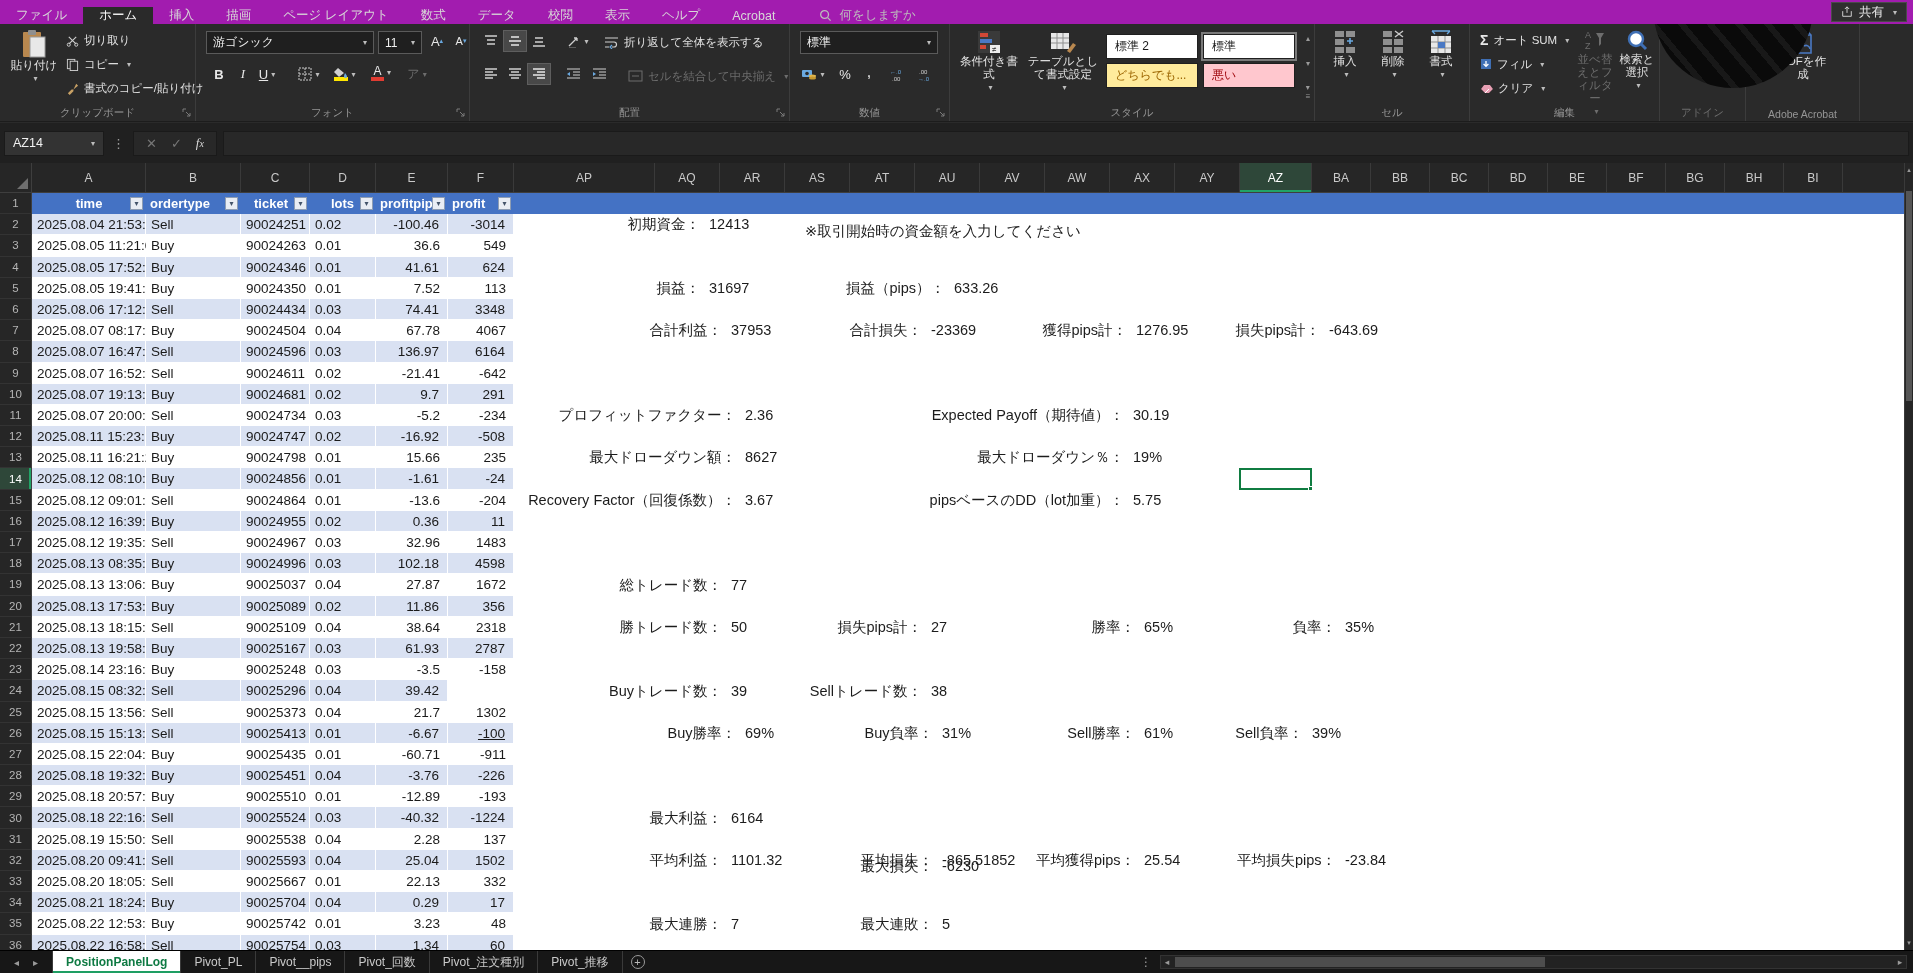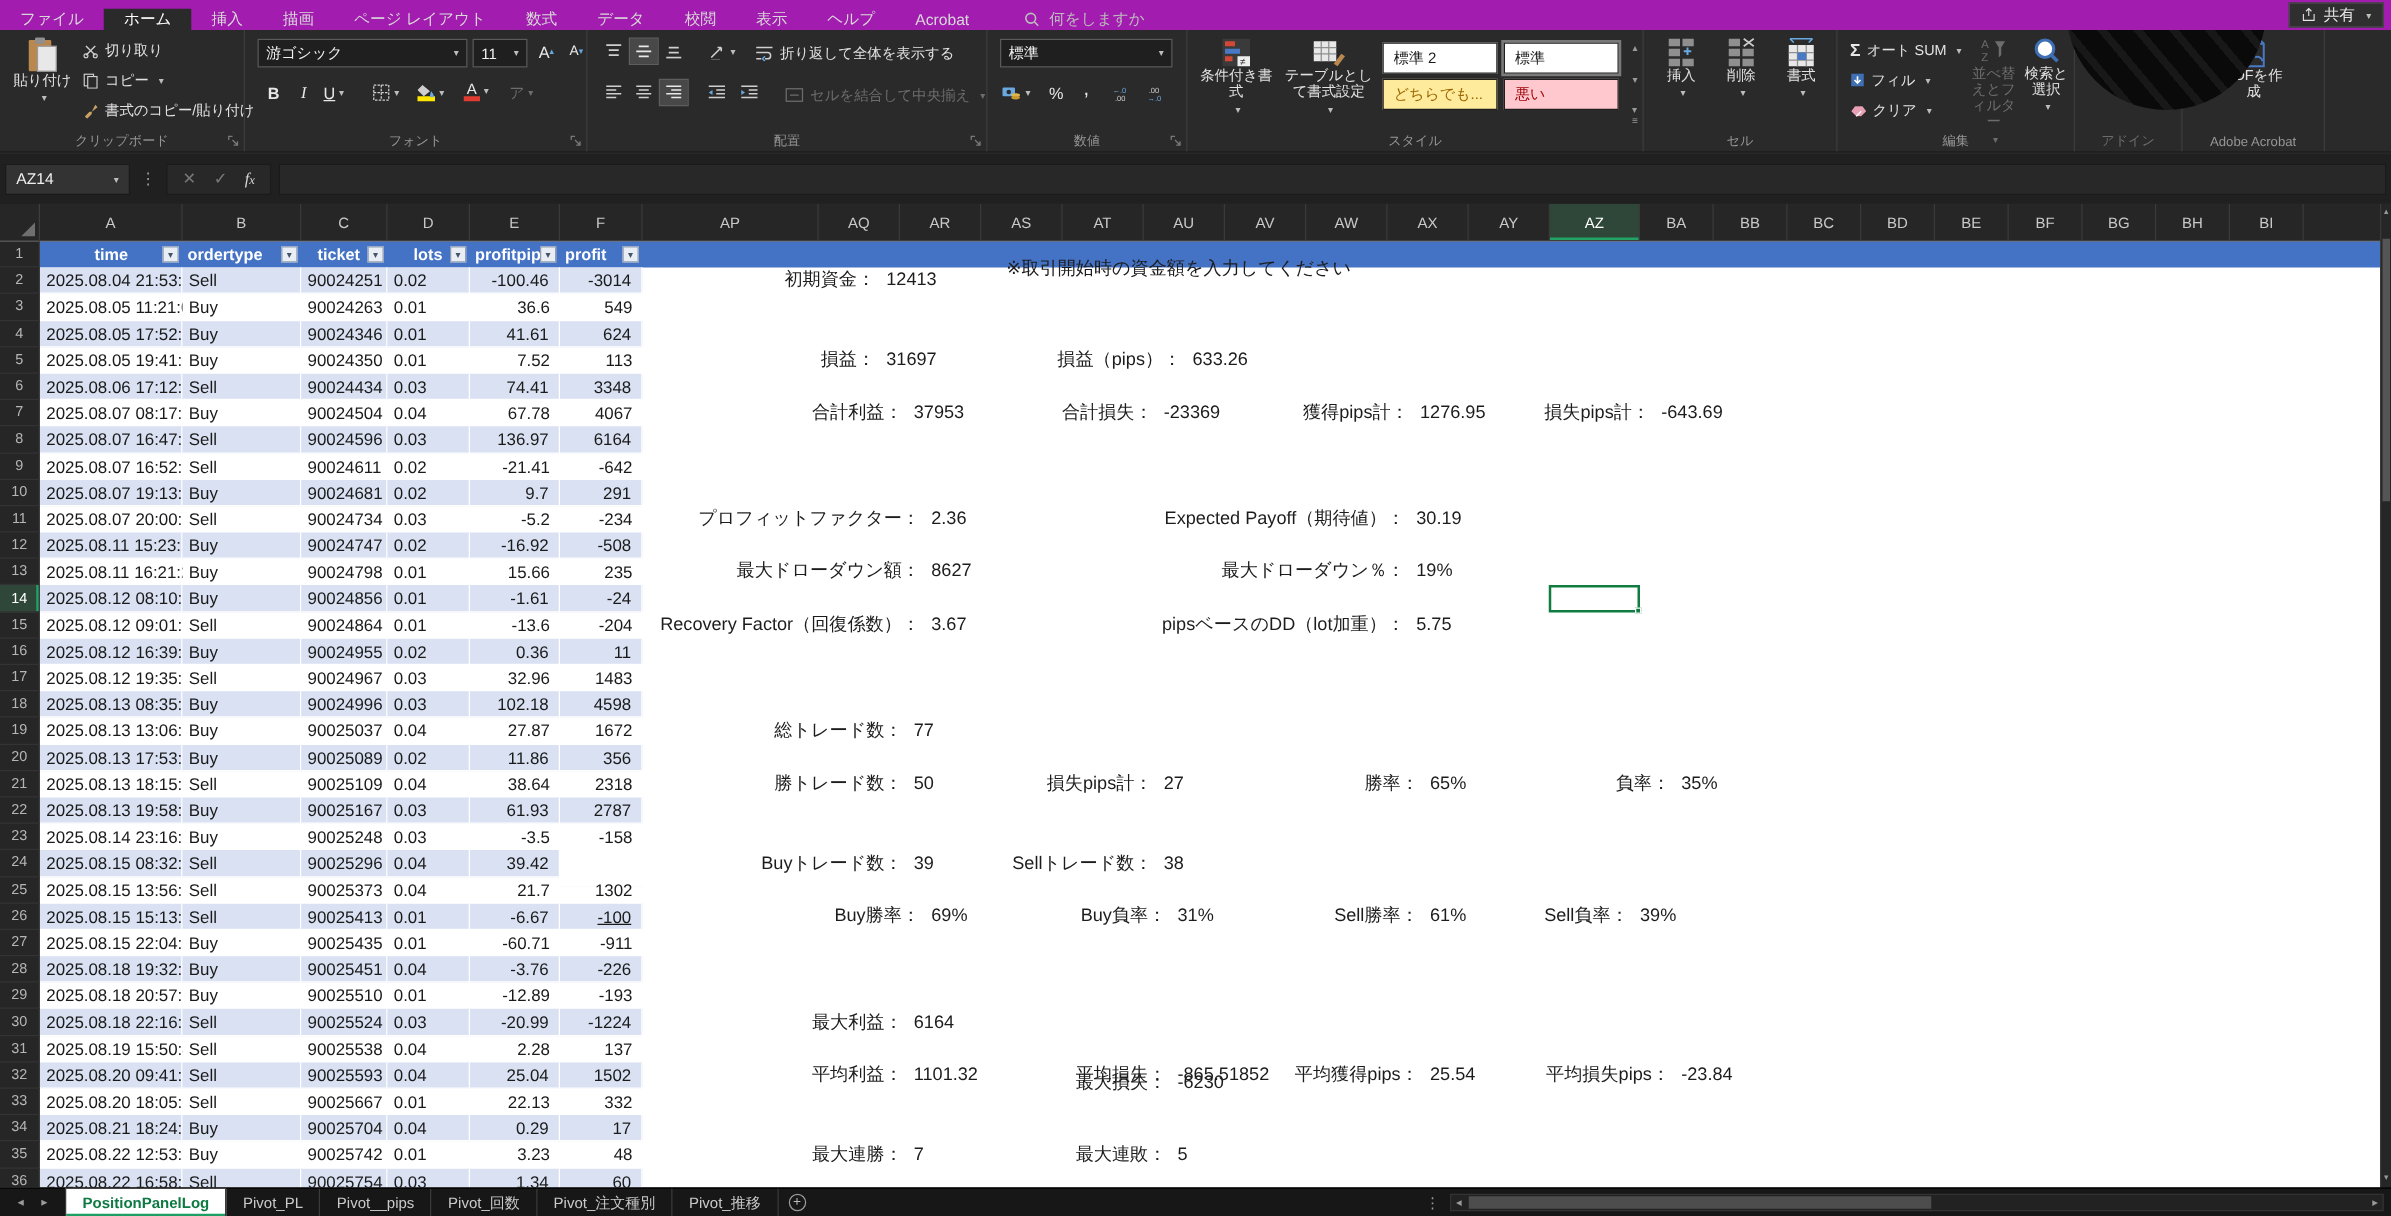--- a/index.html
+++ b/index.html
@@ -861,21 +861,21 @@
           <div class="td td2" style="width: 69px;">90025510</div>
           <div class="td td3" style="width: 66px;">0.01</div>
           <div class="td td4" style="width: 72px;">-12.89</div>
           <div class="td td5" style="width: 66px;">-193</div>
         </div>
         <div class="trow band">
           <div class="td td0" style="width: 114px;">2025.08.18 22:16:13</div>
           <div class="td td1" style="width: 95px;">Sell</div>
           <div class="td td2" style="width: 69px;">90025524</div>
           <div class="td td3" style="width: 66px;">0.03</div>
-          <div class="td td4" style="width: 72px;">-20.99</div>
+          <div class="td td4" style="width: 72px;">-40.32</div>
           <div class="td td5" style="width: 66px;">-1224</div>
         </div>
         <div class="trow">
           <div class="td td0" style="width: 114px;">2025.08.19 15:50:44</div>
           <div class="td td1" style="width: 95px;">Sell</div>
           <div class="td td2" style="width: 69px;">90025538</div>
           <div class="td td3" style="width: 66px;">0.04</div>
           <div class="td td4" style="width: 72px;">2.28</div>
           <div class="td td5" style="width: 66px;">137</div>
         </div>
@@ -918,21 +918,21 @@
           <div class="td td3" style="width: 66px;">0.03</div>
           <div class="td td4" style="width: 72px;">1.34</div>
           <div class="td td5" style="width: 66px;">60</div>
         </div>
       </div>
     <div id="stats" style="position:absolute;inset:0;pointer-events:none">
         <div class="stat" style="pointer-events: auto; top: 21px; left: 408px;">
           <div class="slbl">初期資金：</div>
           <div class="sval">12413</div>
         </div>
-        <div class="stat note" style="pointer-events: auto; top: 12px; left: 773px;">
+        <div class="stat note" style="pointer-events: auto; top: 28px; left: 773px;">
           <div class="sval">※取引開始時の資金額を入力してください</div>
         </div>
         <div class="stat" style="pointer-events: auto; top: 85px; left: 408px;">
           <div class="slbl">損益：</div>
           <div class="sval">31697</div>
         </div>
         <div class="stat" style="pointer-events: auto; top: 85px; left: 653px;">
           <div class="slbl">損益（pips）：</div>
           <div class="sval">633.26</div>
         </div>

